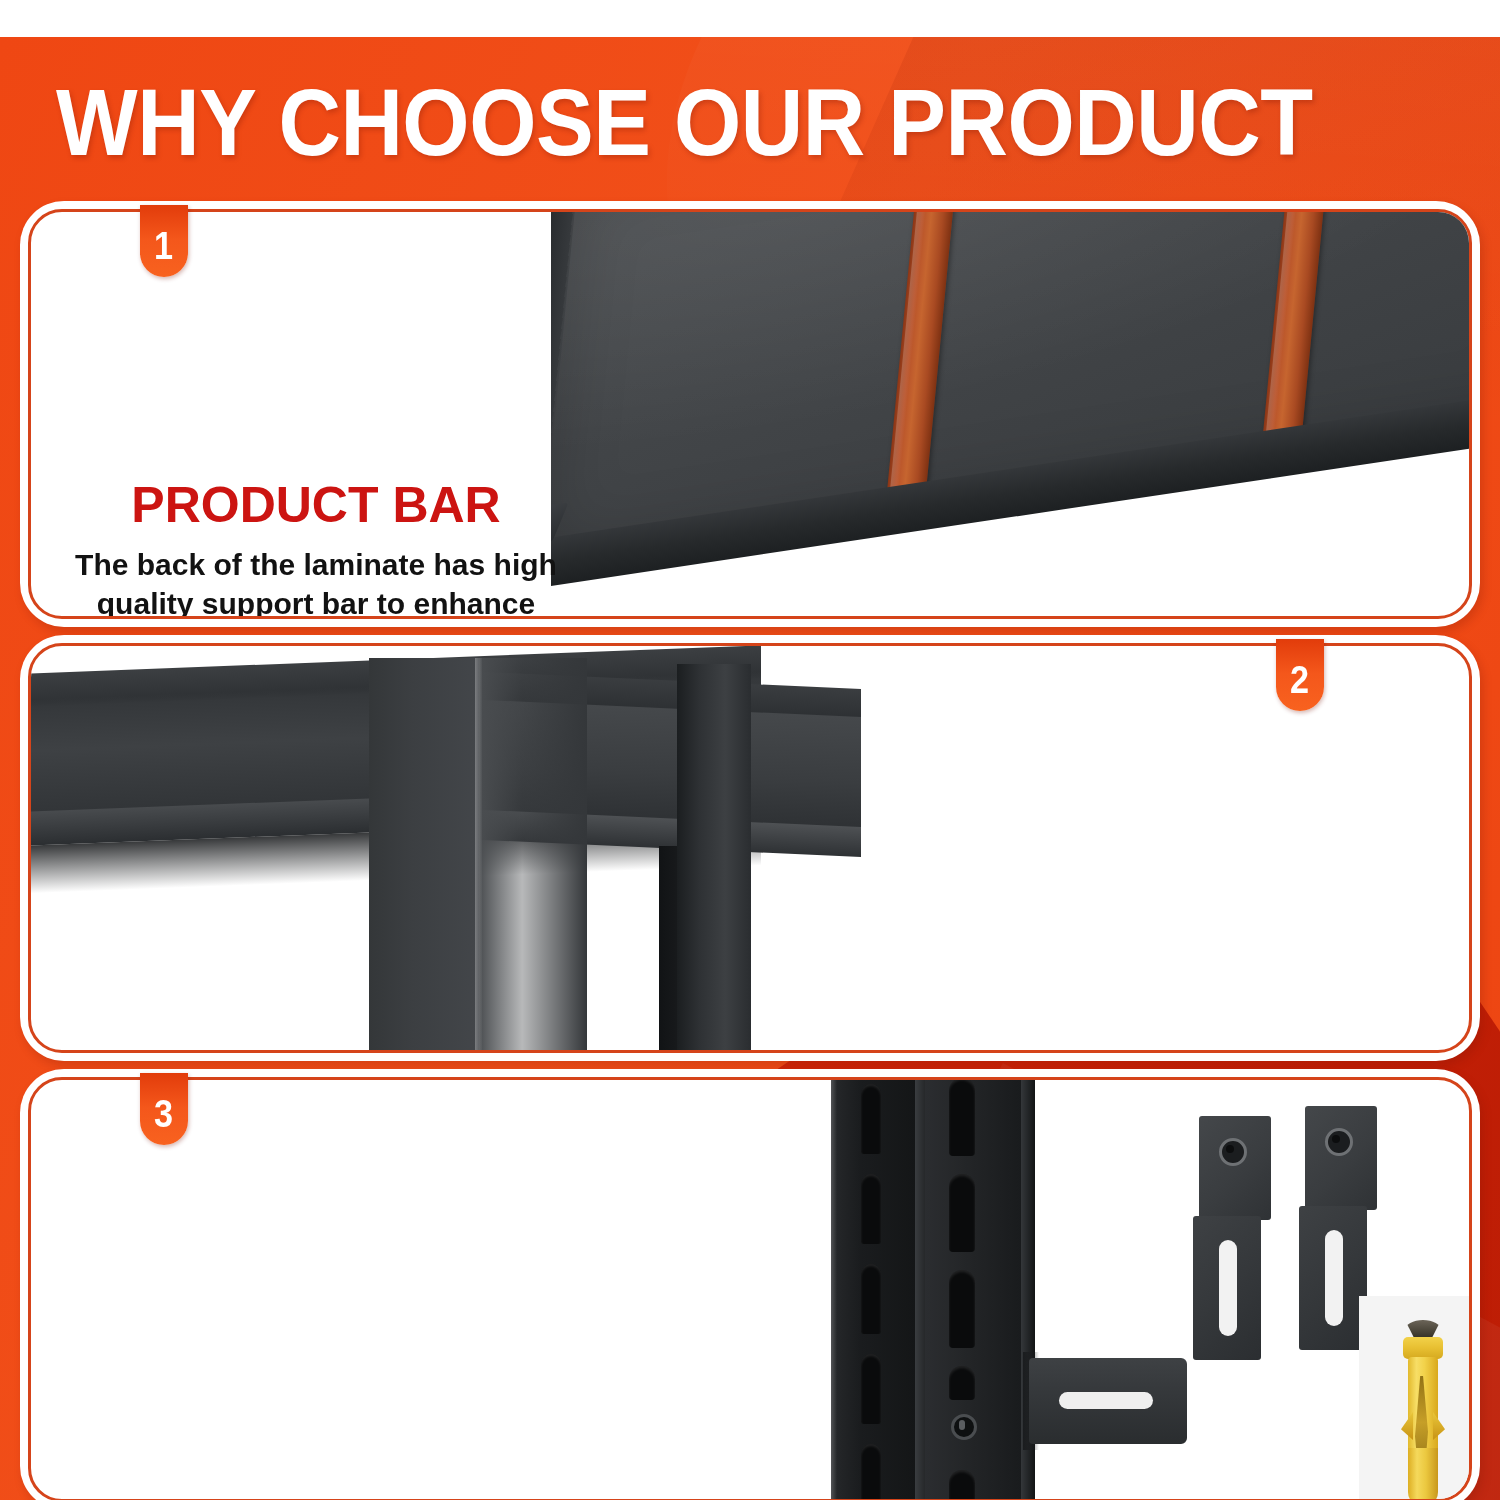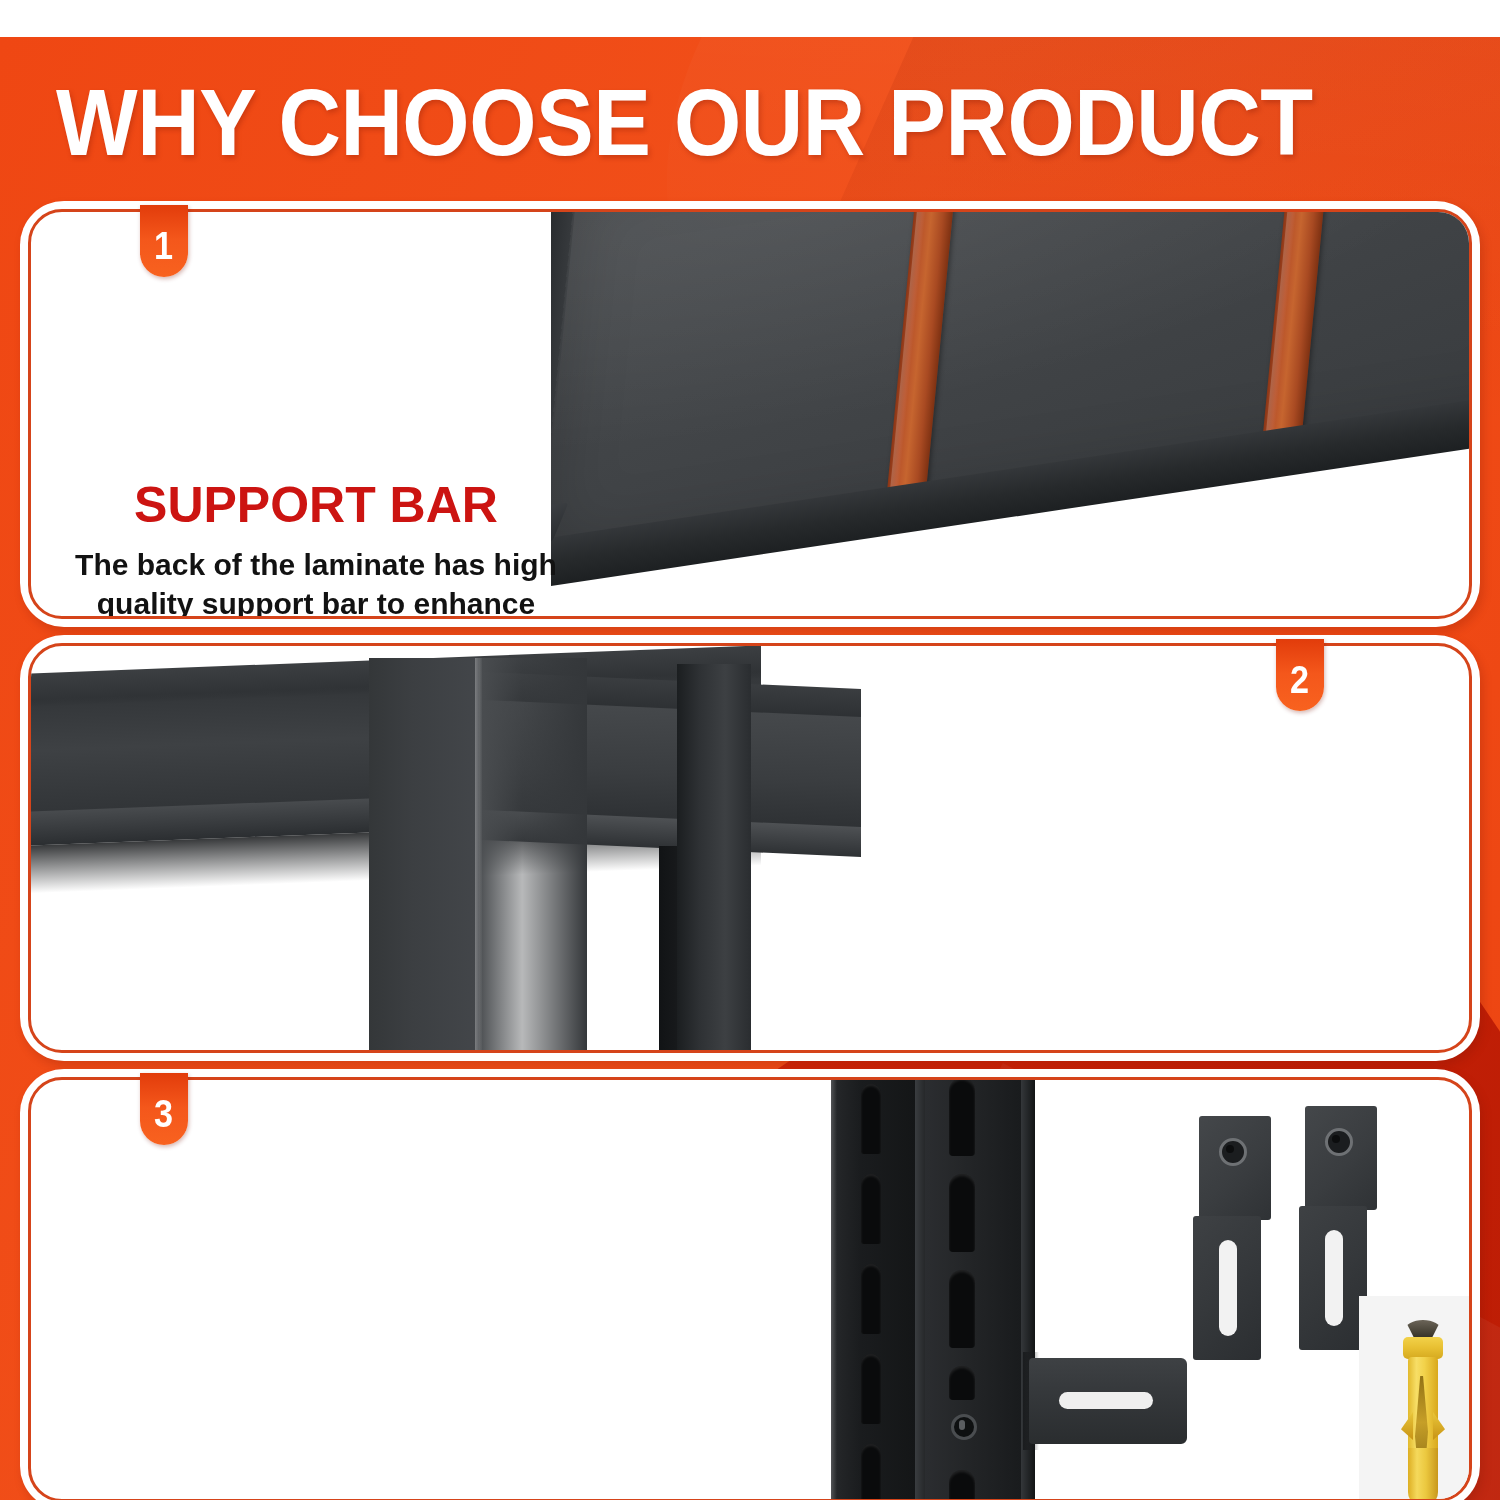--- a/index.html
+++ b/index.html
@@ -536,21 +536,21 @@
           <div class="shelf-face"></div>
           <div class="shelf-inner-shade"></div>
           <div class="support-bar" id="sbar1"></div>
           <div class="support-bar" id="sbar2"></div>
           <div class="shelf-lip-front"></div>
           <div class="shelf-lip-left-cap"></div>
         </div>
       </div>
 
       <div class="textblock" id="text1">
-        <p class="feat-title">SUPPORT BAR</p>
+        <p class="feat-title">PRODUCT BAR</p>
         <p class="feat-body">The back of the laminate has high quality support bar to enhance the load bearing capacity</p>
       </div>
 
     </div>
     <div class="badge" id="badge1">
       <span>1</span>
     </div>
   </div>
 
   <div class="card" id="card2">

